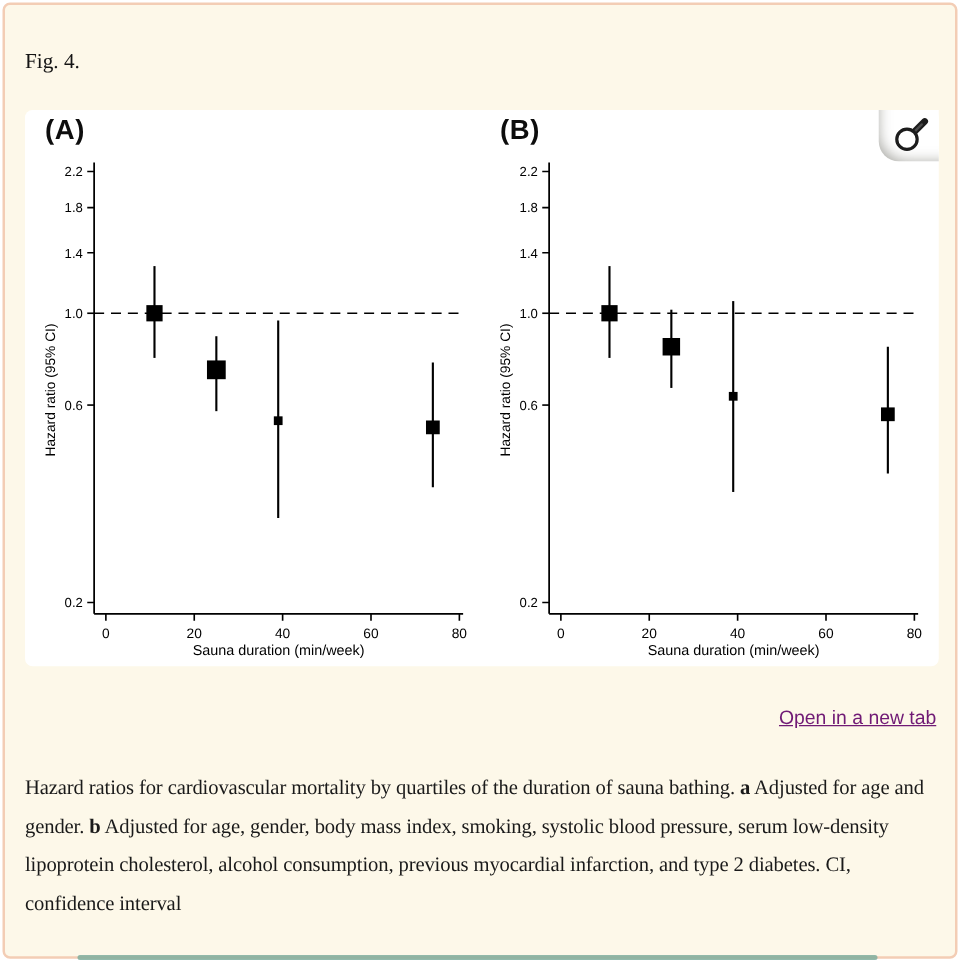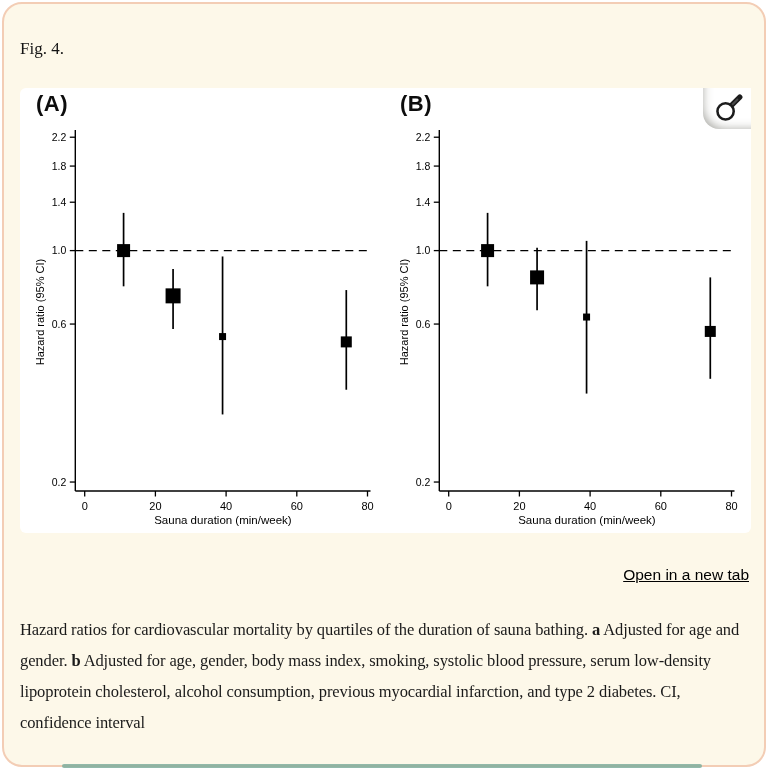--- a/index.html
+++ b/index.html
@@ -1,32 +1,32 @@
 <!DOCTYPE html>
 <html><head>
 <meta charset="utf-8">
 <style>
   html,body{margin:0;padding:0;background:#fff;}
   .page{position:relative;width:768px;height:770px;overflow:hidden;background:#ffffff;
         font-family:"Liberation Sans",sans-serif;}
   .card{position:absolute;left:2px;top:2px;right:2px;bottom:3px;
-        background:#fdf8e9;border:2px solid #f3cdb5;border-radius:20px;box-sizing:border-box;}
+        background:#fdf8e9;border:2px solid #f3cdb5;border-radius:6px;box-sizing:border-box;}
   .fig-label{position:absolute;left:16px;top:34px;font:17px/22px "Liberation Serif",serif;color:#141414;}
   .figure-box{position:absolute;left:16px;top:84px;width:731px;height:445px;background:#ffffff;
         border-radius:6px;cursor:pointer;}
   .figure-box svg.panel{position:absolute;top:0;}
   .figure-box svg.panel text{fill:#000;font-family:"Liberation Sans",sans-serif;}
   .panel-letter{position:absolute;top:3px;font-weight:bold;font-size:22px;color:#0d0d0d;letter-spacing:0.5px;}
   .panel-letter.a{left:16px;}
   .panel-letter.b{left:380px;}
   .zoom-tile{position:absolute;top:0;right:0;width:48px;height:41px;background:#ffffff;
         border-bottom-left-radius:16px;
         box-shadow:inset 7px -7px 10px -7px rgba(110,110,100,0.55);
         display:flex;align-items:center;justify-content:center;cursor:pointer;}
-  .open-link{position:absolute;top:562px;right:15px;font-size:15.5px;color:#000000;
+  .open-link{position:absolute;top:562px;right:15px;font-size:15.5px;color:#701a75;
         text-decoration:underline;cursor:pointer;}
   .caption{position:absolute;left:16px;right:14px;top:610px;margin:0;
         font-family:Liberation Serif, serif;font-size:16.5px;line-height:31px;
         letter-spacing:-0.1px;color:#1a1a1a;}
   .caption b{font-weight:bold;}
   .divider{position:absolute;left:58px;right:62px;bottom:-3px;height:4px;background:#7fae9e;
         border-radius:2px;opacity:0.85;}
 </style>
 </head>
 <body>

